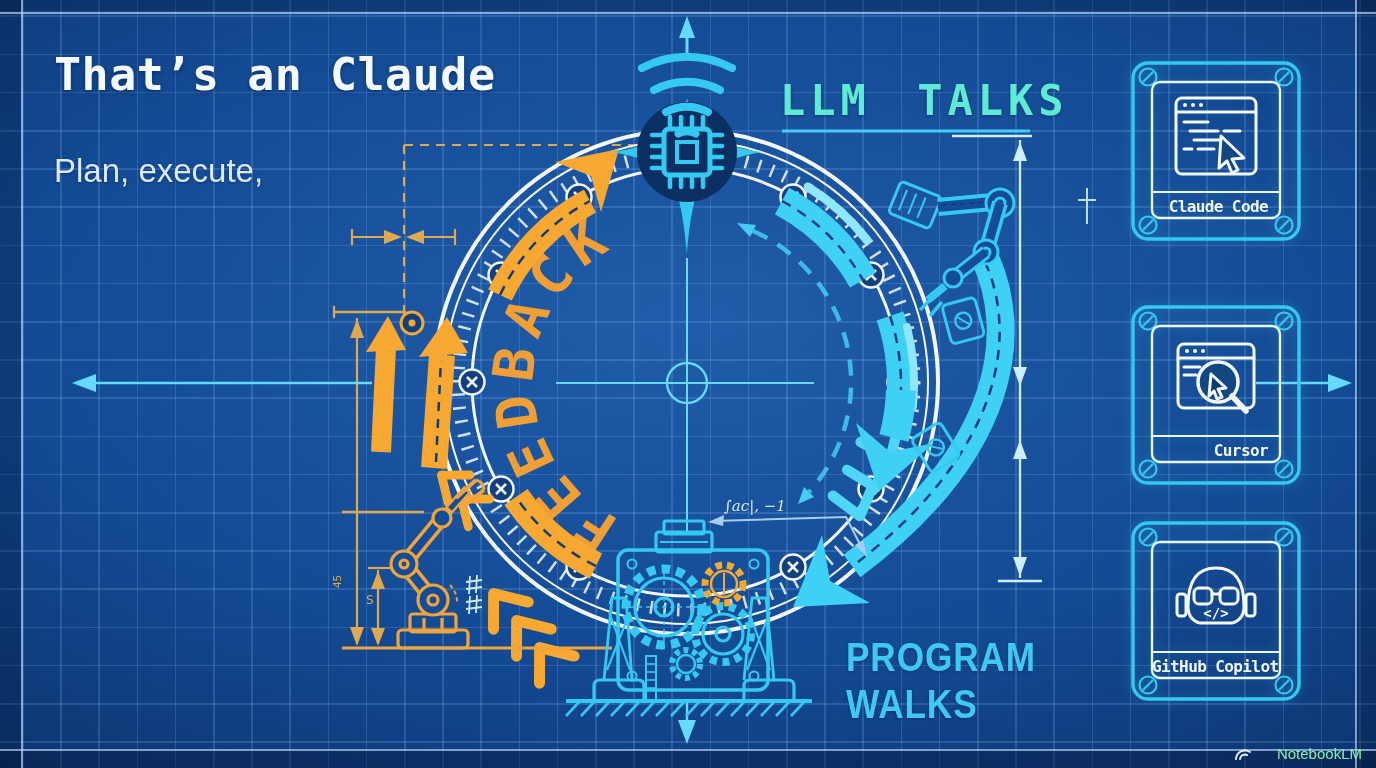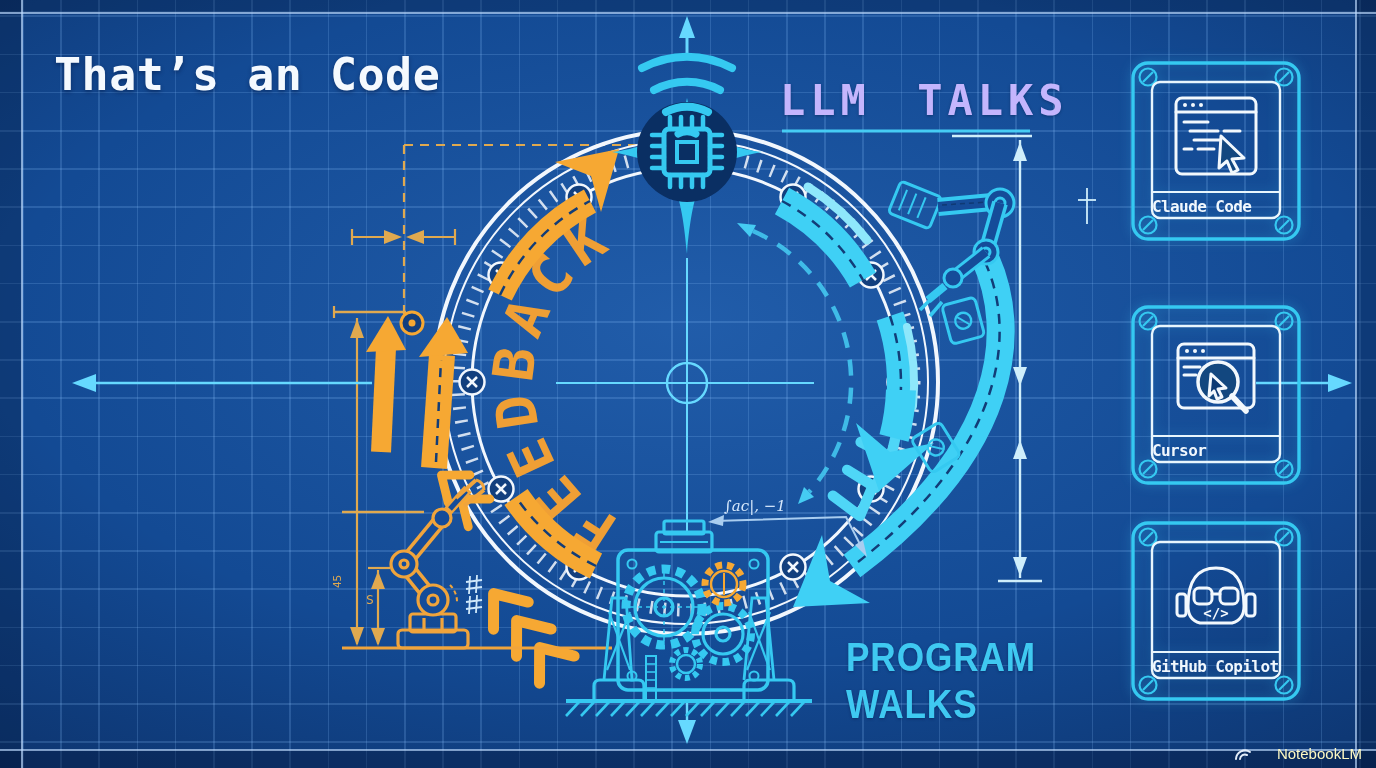--- a/index.html
+++ b/index.html
@@ -11,33 +11,33 @@
       repeating-linear-gradient(0deg, rgba(140,195,255,.20) 0 1.6px, transparent 1.6px 38.2px),
       radial-gradient(90% 80% at 50% 42%, rgba(62,132,216,.32) 0%, rgba(10,30,70,0) 55%, rgba(3,16,48,.45) 100%);
     background-position:22px 13px,22px 13px,0 0;}
   svg.art{position:absolute;left:0;top:0;}
   .title{position:absolute;left:54px;top:48px;font-family:"DejaVu Sans Mono",monospace;
          font-weight:bold;font-size:45px;color:#f4f9fe;letter-spacing:.5px;
          text-shadow:0 2px 4px rgba(0,20,60,.45);white-space:nowrap;}
   .subtitle{position:absolute;left:54px;top:150px;font-size:33px;line-height:1.26;
          color:#dce9f8;text-shadow:0 1px 3px rgba(0,20,60,.4);}
   .llm-talks{position:absolute;left:780px;top:76px;font-family:"DejaVu Sans Mono",monospace;
-         font-weight:bold;font-size:42px;color:#c4b5fd;letter-spacing:5px;word-spacing:16px;
+         font-weight:bold;font-size:42px;color:#5eead4;letter-spacing:5px;word-spacing:16px;
          white-space:nowrap;text-shadow:0 1px 3px rgba(0,20,60,.4);}
   .program-walks{position:absolute;left:846px;top:634px;font-weight:bold;font-size:40px;
          line-height:1.18;color:#3fc9f1;letter-spacing:1px;transform:scaleX(.88);
          transform-origin:left top;text-shadow:0 1px 3px rgba(0,20,60,.4);}
   .card{position:absolute;left:1128px;width:176px;height:186px;}
   .card svg.frame{position:absolute;inset:0;filter:drop-shadow(0 0 6px rgba(60,200,245,.40));}
   .card .icon{position:absolute;left:38px;top:28px;width:100px;height:100px;}
-  .card-label{position:absolute;left:24px;top:137px;width:116px;text-align:left;
+  .card-label{position:absolute;left:24px;top:137px;width:116px;text-align:right;
          font-family:"DejaVu Sans Mono",monospace;font-weight:bold;font-size:16px;
          letter-spacing:-.6px;color:#f0f7fd;line-height:24px;white-space:nowrap;}
   .watermark{position:absolute;right:14px;bottom:6px;display:flex;align-items:center;gap:24px;
-         color:#fef9c3;font-size:15px;font-weight:500;}
+         color:#86efac;font-size:15px;font-weight:500;}
 </style>
 </head>
 <body>
 
 <div class="stage">
   <div class="grid"></div>
 
   <svg class="art" width="1376" height="768" viewBox="0 0 1376 768">
 
     <defs>
@@ -385,23 +385,23 @@
     <g>
       <text x="724" y="511" font-family="DejaVu Serif,serif" font-style="italic" font-size="15" fill="#d6e8fc">∫ac|, −1</text>
       <path d="M714,521 L846,517 L864,552" fill="none" stroke="#a9cdf0" stroke-width="2"></path>
       <path d="M708,522 L724,515 L723,526 Z" fill="#a9cdf0"></path>
       <path d="M867,557 L855,545 L863,540 Z" fill="#a9cdf0"></path>
     </g>
 
     <line x1="782" y1="131" x2="1030" y2="131" stroke="#46ccf4" stroke-width="3"></line>
   </svg>
 
-  <div class="title">That’s an Code</div>
+  <div class="title">That’s an Claude</div>
   <div class="subtitle">
-    <br>
+    <span>Plan, execute,</span><br>
   </div>
 
   <div class="llm-talks">LLM TALKS</div>
 
   <div class="program-walks">
     <span>PROGRAM</span><br>
     <span>WALKS</span>
   </div>
 
   <div class="card" style="top:58px">

